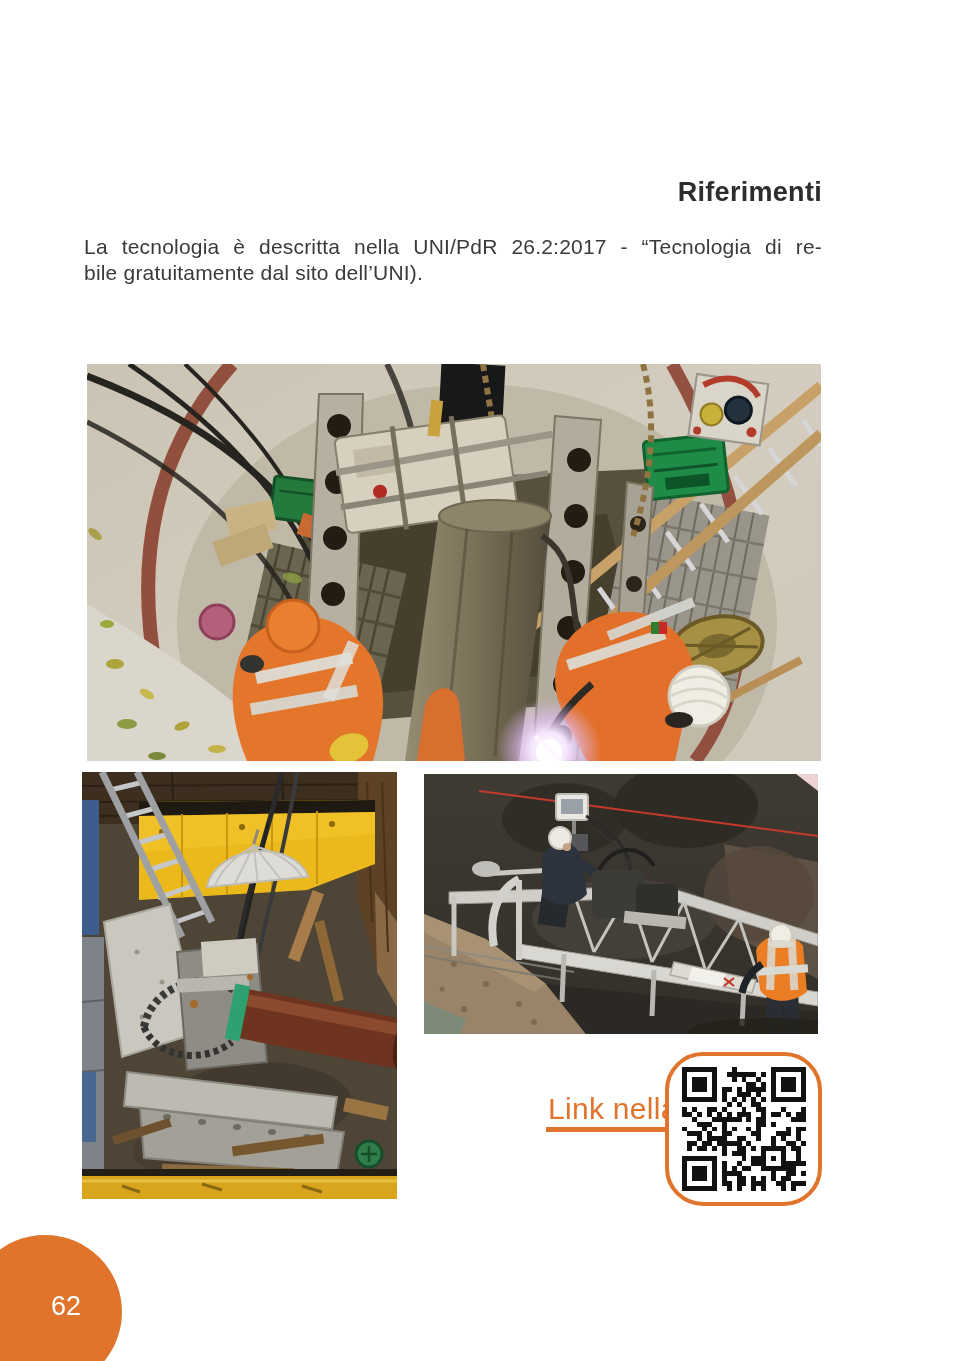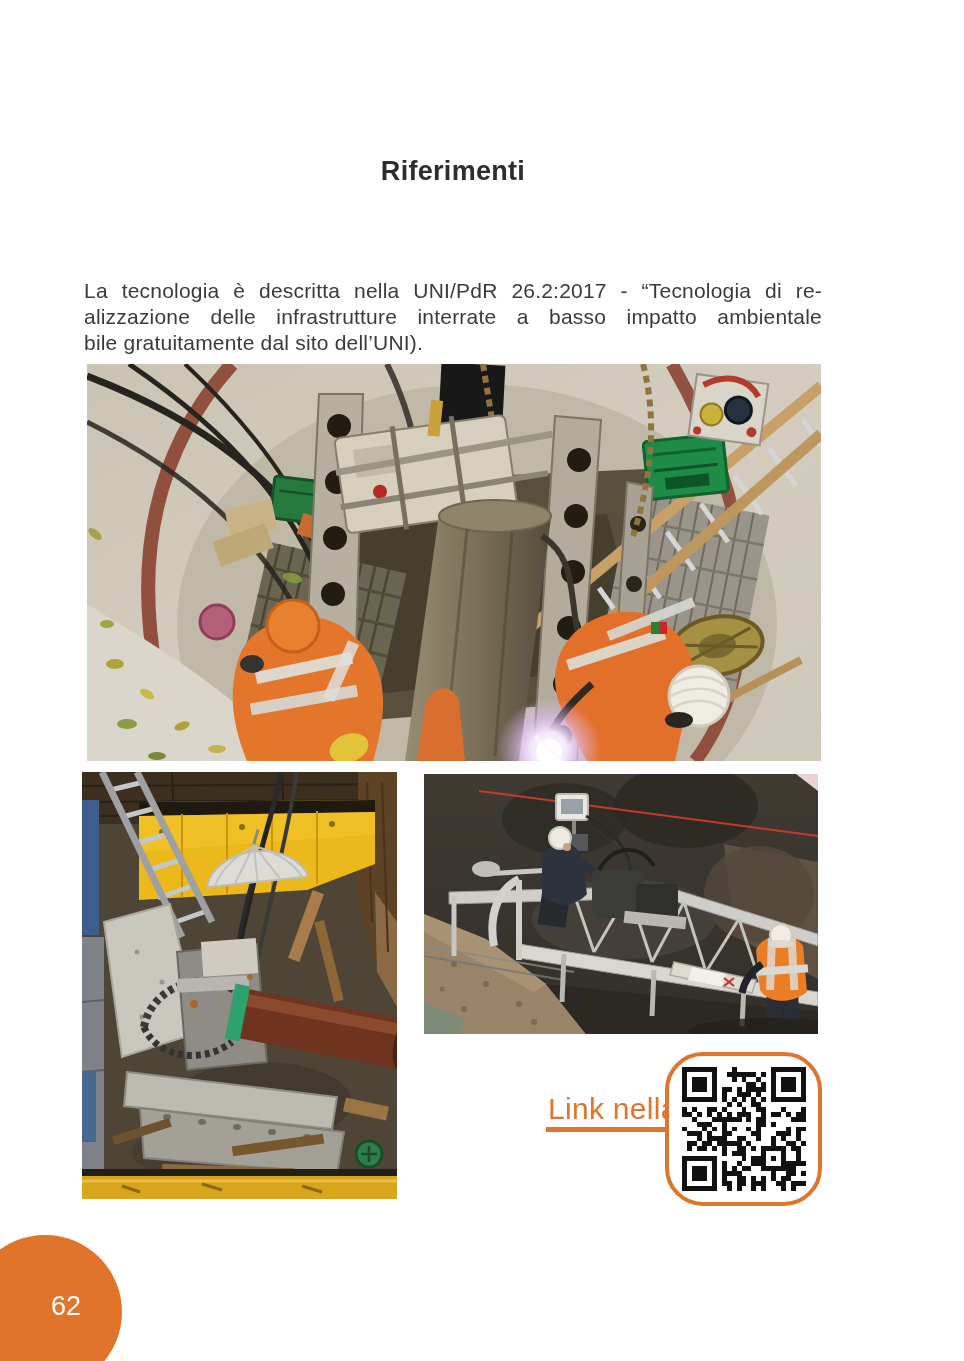--- a/index.html
+++ b/index.html
@@ -1,21 +1,21 @@
 <!DOCTYPE html>
 <html style="--accent: #E0742B;"><head>
 <meta charset="utf-8">
 <style>
   html,body{margin:0;padding:0;background:#ffffff;}
   .page{position:relative;width:964px;height:1361px;background:#ffffff;overflow:hidden;
         font-family:"Liberation Sans",sans-serif;color:#3a3a3a;}
-  .title{position:absolute;left:84px;top:156px;width:738px;text-align:center;
+  .title{position:absolute;left:84px;top:177px;width:738px;text-align:right;
          font-size:27px;font-weight:600;color:#2d2d2d;letter-spacing:.3px;}
   .para{position:absolute;left:84px;top:234px;width:738px;font-size:21px;line-height:25.8px;
-        font-weight:300;color:#3a3a3a;letter-spacing:.2px;margin-top:44px;}
+        font-weight:300;color:#3a3a3a;letter-spacing:.2px;}
   .pline{white-space:nowrap;overflow:hidden;text-align:justify;text-align-last:justify;}
   .pline-last{text-align:right;text-align-last:left;}
   figure{margin:0;padding:0;position:absolute;overflow:hidden;background:#888;}
   #photo-shaft{left:87px;top:364px;width:734px;height:397px;}
   #photo-pit{left:82px;top:772px;width:315px;height:427px;}
   #photo-rig{left:424px;top:774px;width:394px;height:260px;}
   figure svg{display:block;width:100%;height:100%;}
   .link-label{position:absolute;left:548px;top:1092px;font-size:30px;font-weight:400;
               color:var(--accent);letter-spacing:.3px;cursor:pointer;}
   .link-underline{position:absolute;left:546px;top:1127px;width:122px;height:5px;background:var(--accent);}
@@ -30,21 +30,20 @@
 </style>
 </head>
 <body>
 
 <div class="page">
 
   <div class="title">Riferimenti</div>
 
   <div class="para">
     <div class="pline">La tecnologia è descritta nella UNI/PdR 26.2:2017 - “Tecnologia di re-</div>
-    <div class="pline">alizzazione delle infrastrutture interrate a basso impatto ambientale</div>
     <div class="pline pline-last">bile gratuitamente dal sito dell’UNI).</div>
   </div>
 
   <figure id="photo-shaft" aria-label="Top-down view of circular concrete shaft with jacking rig, pipe and two workers in orange suits welding">
     <svg viewBox="0 0 734 397" preserveAspectRatio="none">
       <defs>
         <linearGradient id="wallg" x1="0" y1="0" x2="1" y2="1">
           <stop offset="0" stop-color="#CBC4B4"></stop>
             <stop offset=".5" stop-color="#D4CDBF"></stop>
             <stop offset="1" stop-color="#CFC9BB"></stop>

